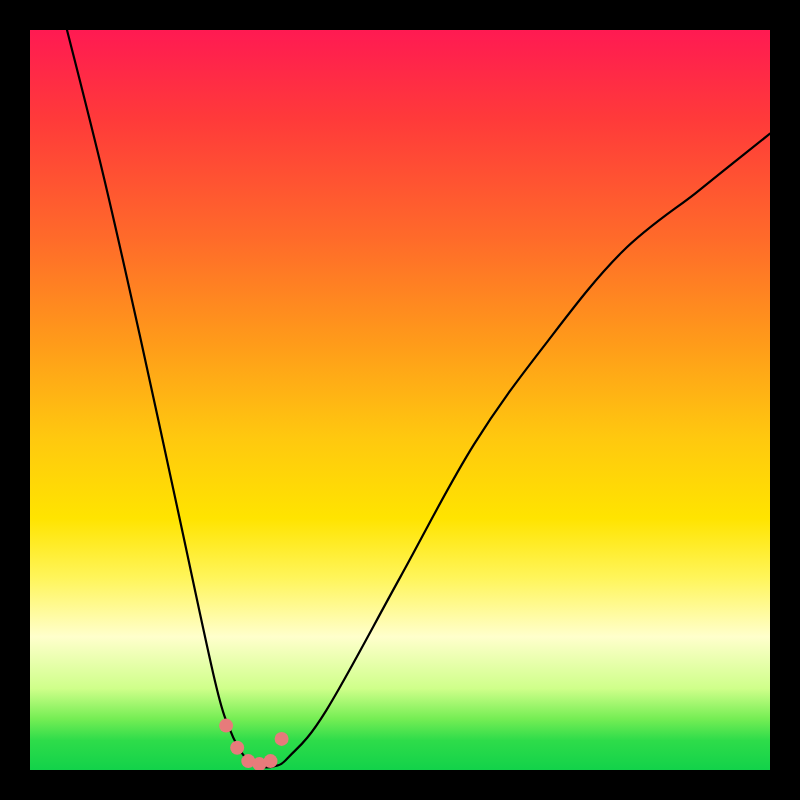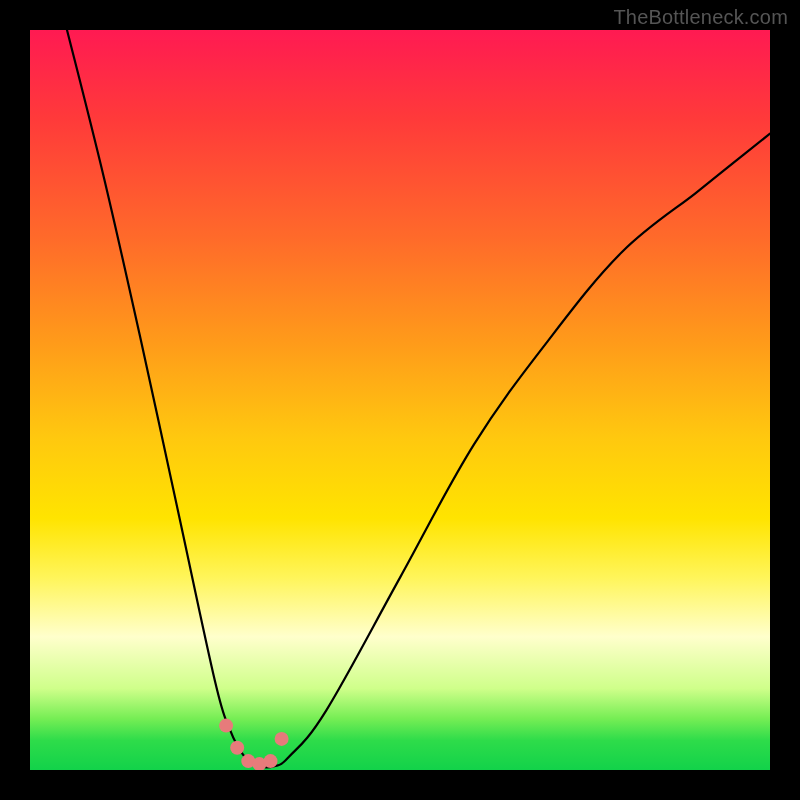--- a/index.html
+++ b/index.html
@@ -55,21 +55,20 @@
     top: 0;
     width: 740px;
     height: 740px;
   }
 </style>
 </head>
 <body>
 
 <div class="frame">
 
-  <div class="watermark">TheBottleneck.com</div>
 
   <div class="plot-area">
     <svg class="curves" viewBox="0 0 740 740" preserveAspectRatio="none">
       <path id="curve-path" fill="none" stroke="#000" stroke-width="2.2" stroke-linecap="round" stroke-linejoin="round" d="M 37.0 0.0 C 43.7 26.6, 60.7 92.1, 74.0 148.0 C 87.3 203.9, 97.7 250.9, 111.0 310.8 C 124.3 370.7, 134.7 419.7, 148.0 481.0 C 161.3 542.3, 175.7 611.9, 185.0 651.2 C 194.3 690.5, 194.5 685.7, 199.8 699.3 C 205.1 712.9, 209.3 720.0, 214.6 726.7 C 219.9 733.3, 224.1 734.6, 229.4 736.3 C 234.7 738.0, 238.9 738.0, 244.2 736.3 C 249.5 734.6, 249.7 736.7, 259.0 726.7 C 268.3 716.7, 276.0 713.0, 296.0 680.8 C 316.0 648.6, 343.4 595.6, 370.0 547.6 C 396.6 499.6, 417.4 457.0, 444.0 414.4 C 470.6 371.8, 491.4 345.4, 518.0 310.8 C 544.6 276.2, 565.4 248.6, 592.0 222.0 C 618.6 195.4, 646.0 178.8, 666.0 162.8 C 686.0 146.8, 689.7 143.9, 703.0 133.2 C 716.3 122.5, 733.3 108.9, 740.0 103.6"></path>
       <g id="marker-group">
           <circle cx="196.1" cy="695.6" r="7" fill="#e77b7b"></circle>
           <circle cx="207.2" cy="717.8" r="7" fill="#e77b7b"></circle>
           <circle cx="218.3" cy="731.1" r="7" fill="#e77b7b"></circle>
           <circle cx="229.4" cy="734.1" r="7" fill="#e77b7b"></circle>
           <circle cx="240.5" cy="731.1" r="7" fill="#e77b7b"></circle>

